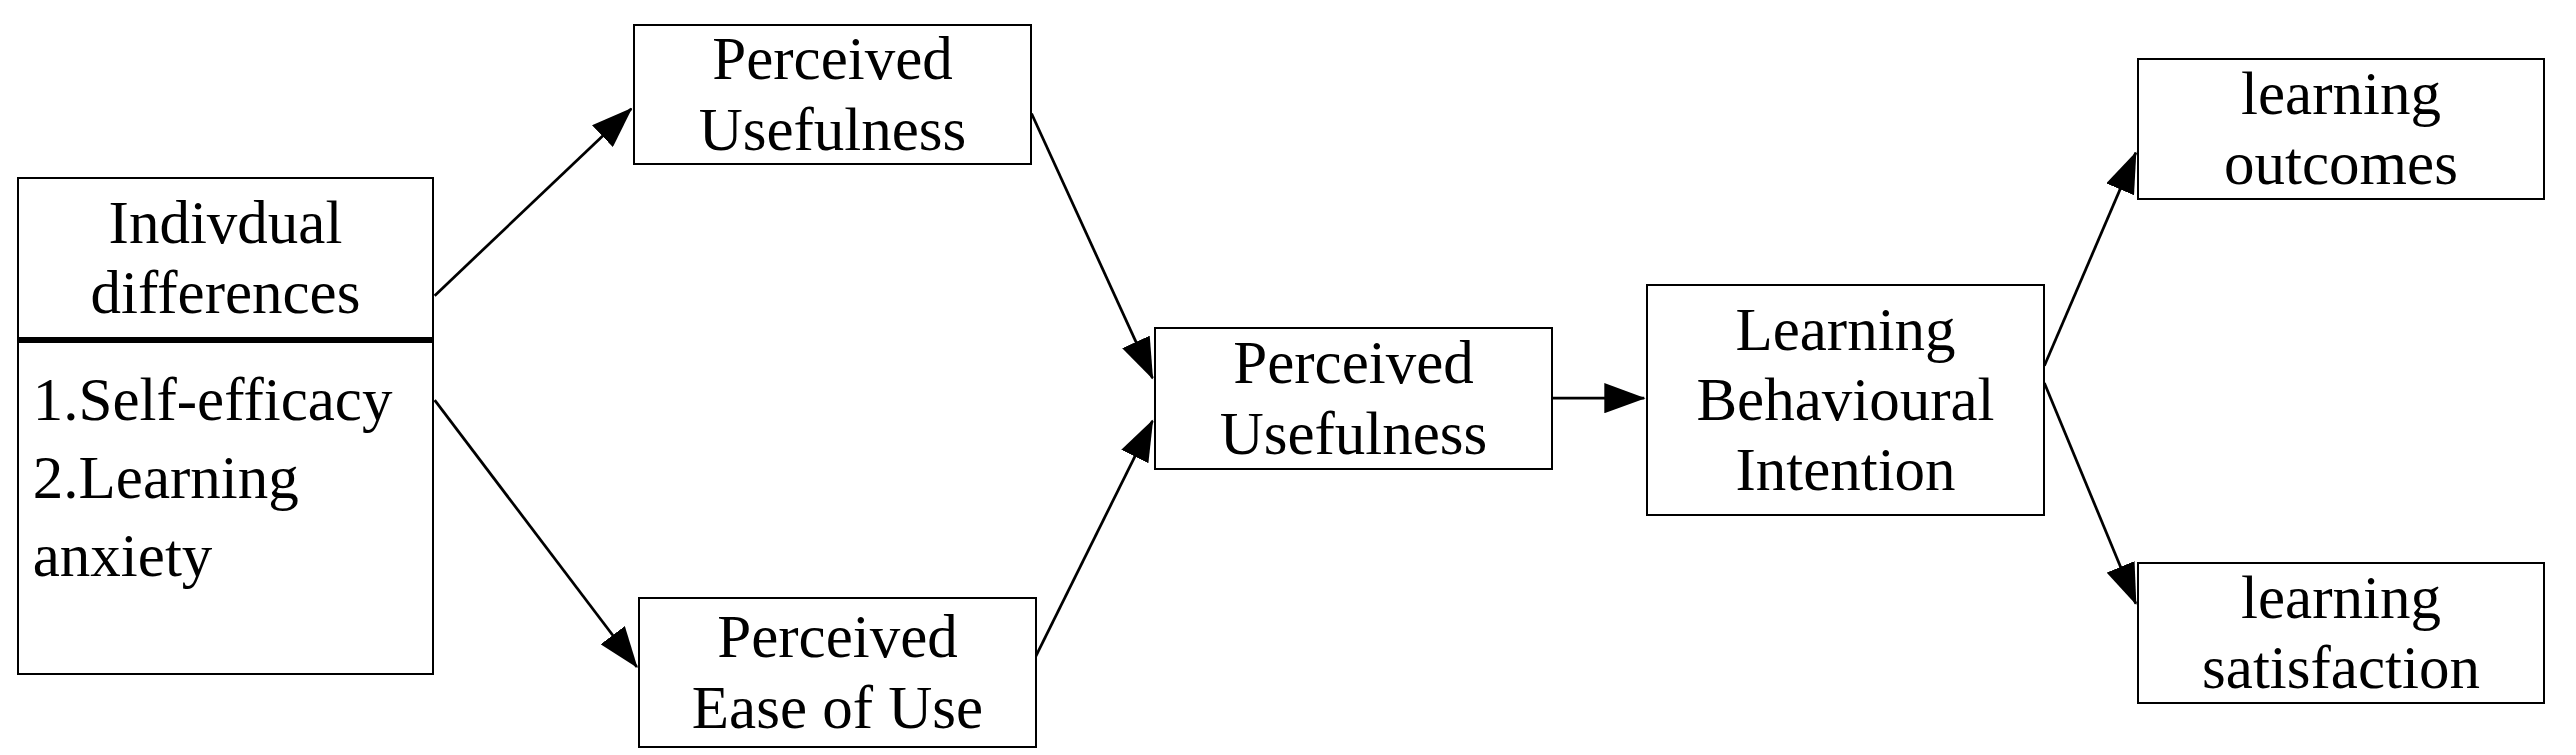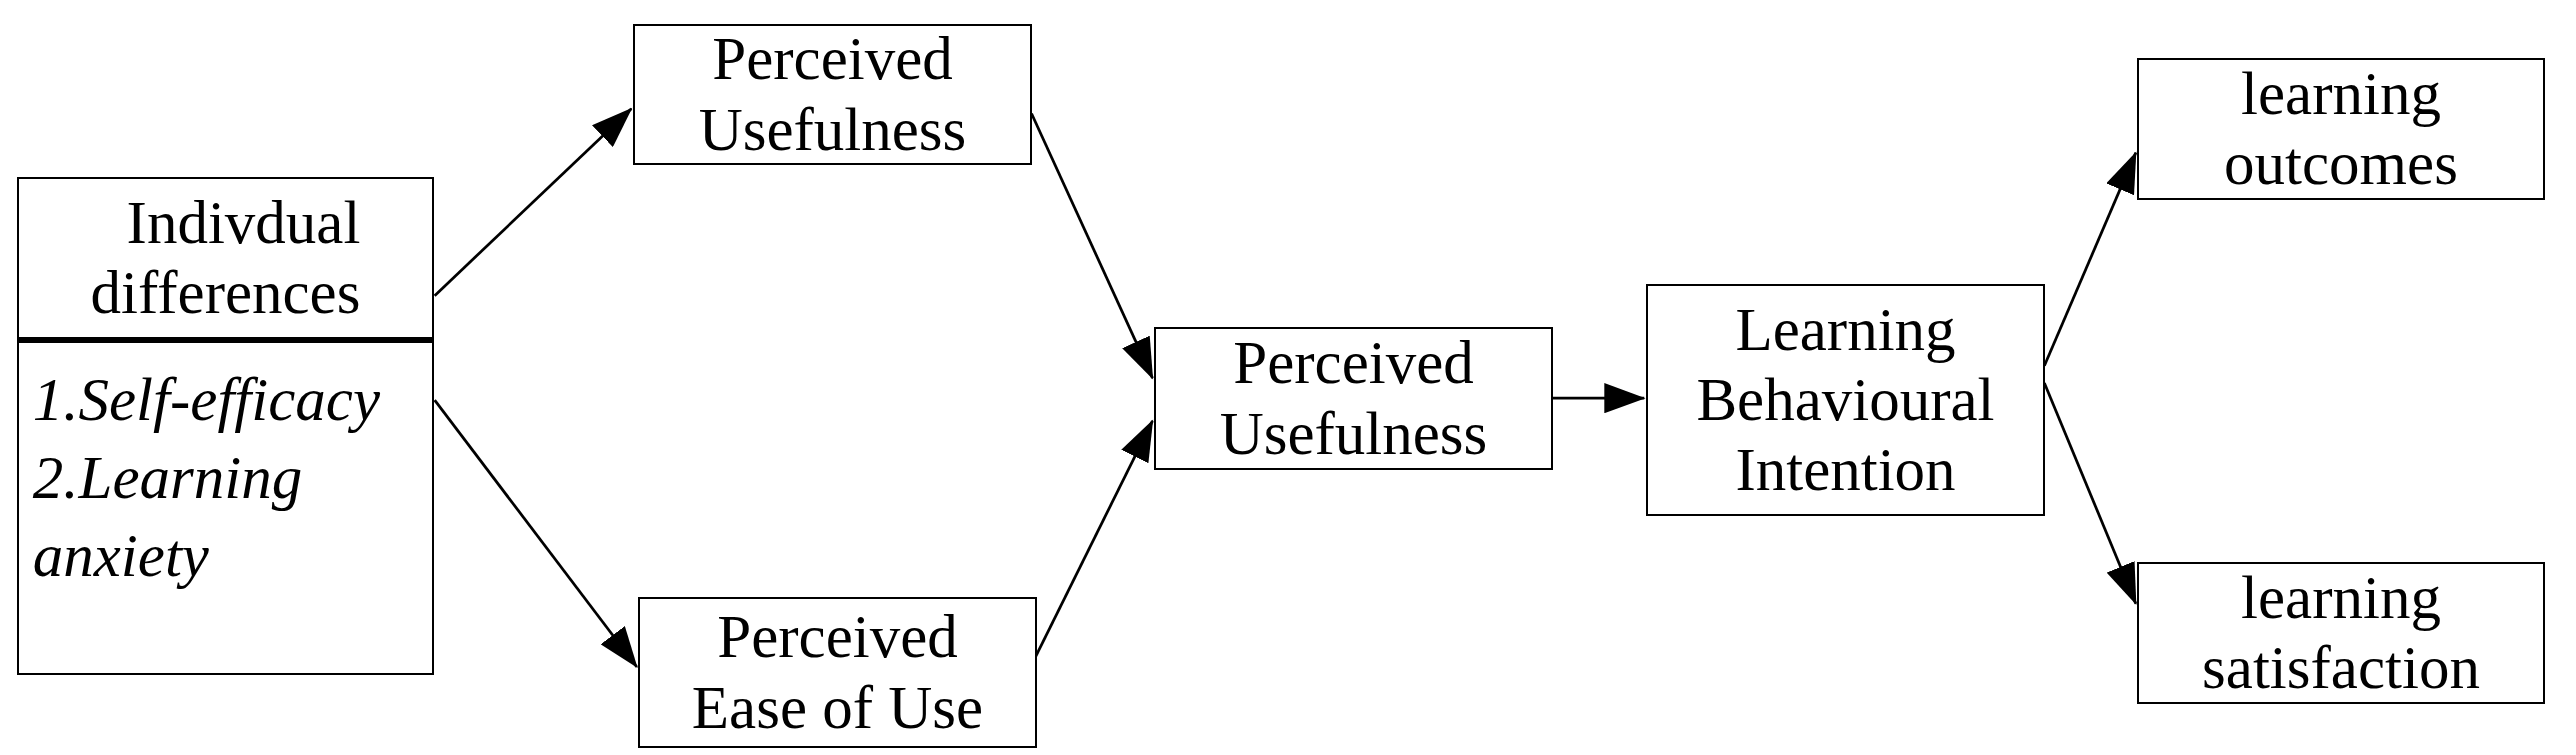--- a/index.html
+++ b/index.html
@@ -33,32 +33,31 @@
     display: block;
   }
   
   #node-individual-differences {
     left: 17px; top: 177px; width: 417px; height: 498px;
     display: block; text-align: center;
   }
   .id-header {
     height: 158px;
     display: flex; align-items: center; justify-content: center;
-    text-align: right;
+    text-align: center;
   }
   .id-divider {
     height: 5.5px;
     background: #000000;
     width: 100%;
   }
   .id-body {
     text-align: left;
     padding: 18px 4.1px 0 13.8px;
     line-height: 1.28;
-    font-style: italic;
   }
   #node-perceived-usefulness-top  { left: 633px;  top: 24px;  width: 399px; height: 141px; }
   #node-perceived-ease-of-use     { left: 638px;  top: 597px; width: 399px; height: 151px; }
   #node-perceived-usefulness-mid  { left: 1154px; top: 327px; width: 399px; height: 143px; }
   #node-learning-behavioural-intention { left: 1646px; top: 284px; width: 399px; height: 232px; }
   #node-learning-outcomes         { left: 2137px; top: 58px;  width: 408px; height: 142px; }
   #node-learning-satisfaction     { left: 2137px; top: 562px; width: 408px; height: 142px; }
 
   
   #connectors {

